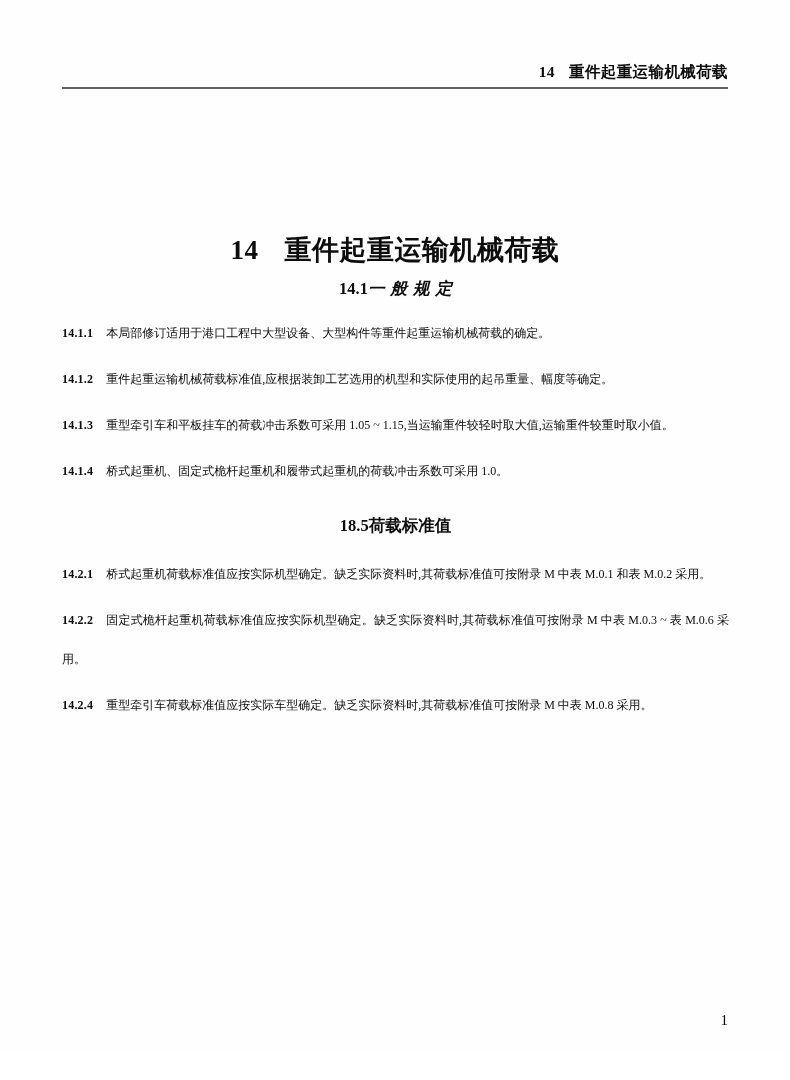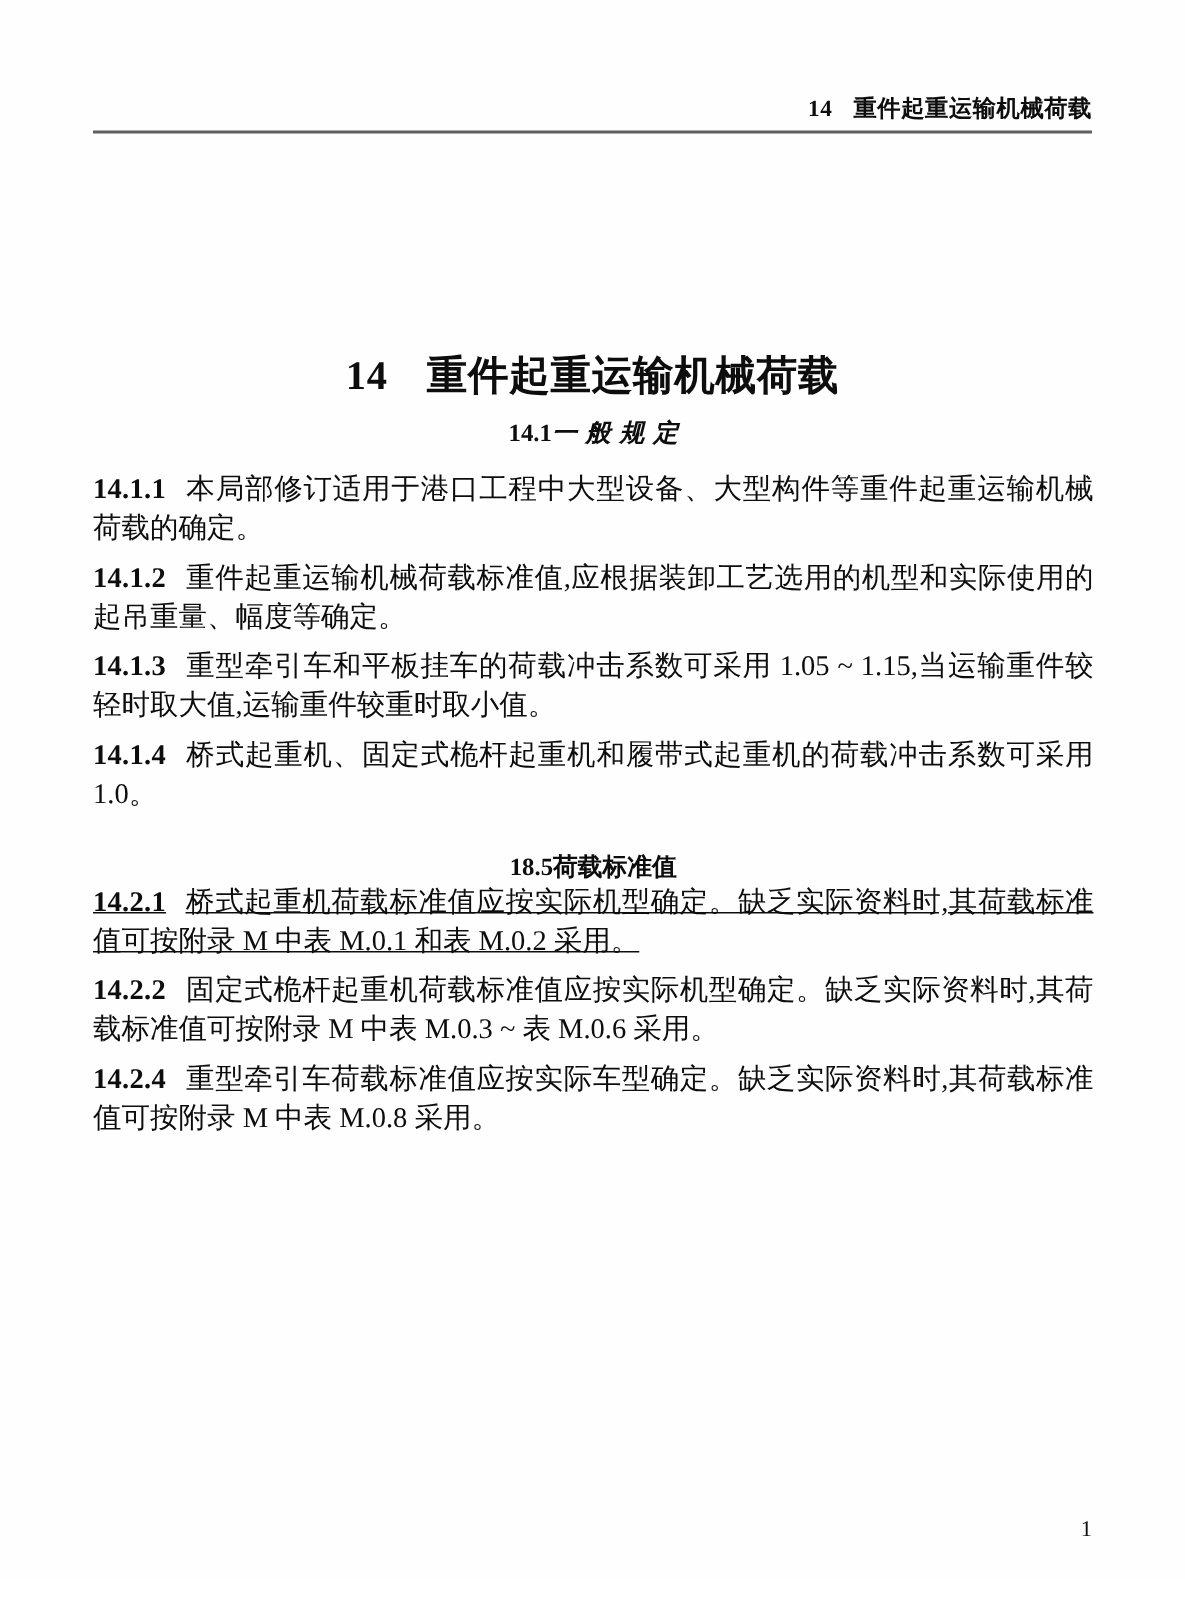--- a/index.html
+++ b/index.html
@@ -87,30 +87,30 @@
   .section-heading.spaced .sh-text {
     letter-spacing: 6px;
     margin-right: -6px;
     font-style: italic;
   }
 
   #sec-14-1 { margin-top: 0; }
   #sec-14-2 { margin-top: 24px; }
 
   .para {
-    font-size: 19px;
-    line-height: 26px;
+    font-size: 12px;
+    line-height: 39px;
     margin: 7px 0 0 0;
     text-align: justify;
     text-justify: inter-character;
     word-break: break-all;
     hyphens: none;
   }
   #p-14-1-1 { margin-top: 14px; }
-  #p-14-2-1 { margin-top: 0; text-decoration: underline; }
+  #p-14-2-1 { margin-top: 18px; }
 
   .para .pnum {
     font-weight: bold;
     font-family: "Liberation Serif", "DejaVu Serif", serif;
     letter-spacing: 0.2px;
   }
   .para .pgap {
     display: inline-block;
     width: 13px;
   }

